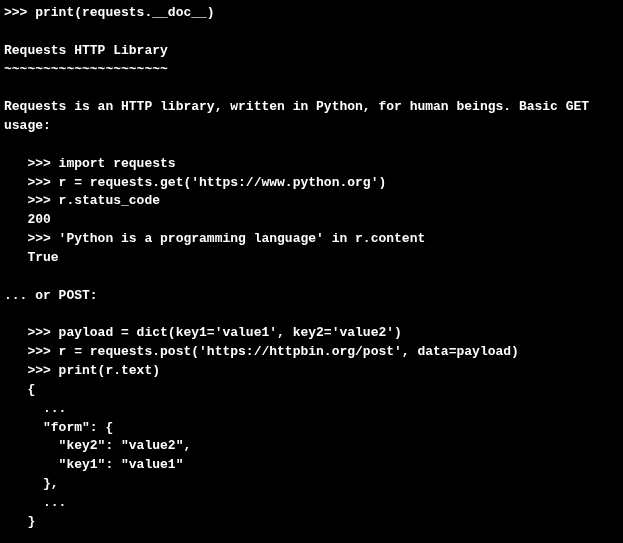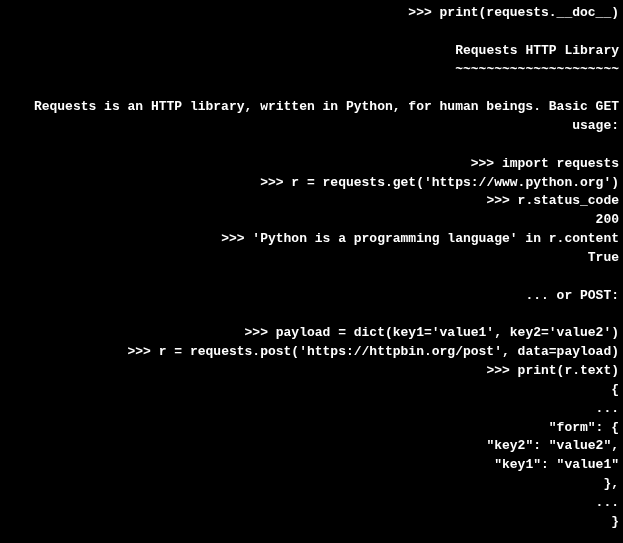--- a/index.html
+++ b/index.html
@@ -18,19 +18,18 @@
       height: 543px;
       overflow: hidden;
       font-weight: bold;
     }
     .terminal {
       white-space: pre-wrap;
       word-wrap: break-word;
     }
     .line {
       display: block;
-      text-align: right;
     }
   </style>
 </head>
 <body>
 
 <div class="terminal" id="terminal-output"><span class="line">&gt;&gt;&gt; print(requests.__doc__)</span><span class="line">&nbsp;</span><span class="line">Requests HTTP Library</span><span class="line">~~~~~~~~~~~~~~~~~~~~~</span><span class="line">&nbsp;</span><span class="line">Requests is an HTTP library, written in Python, for human beings. Basic GET</span><span class="line">usage:</span><span class="line">&nbsp;</span><span class="line">   &gt;&gt;&gt; import requests</span><span class="line">   &gt;&gt;&gt; r = requests.get('https://www.python.org')</span><span class="line">   &gt;&gt;&gt; r.status_code</span><span class="line">   200</span><span class="line">   &gt;&gt;&gt; 'Python is a programming language' in r.content</span><span class="line">   True</span><span class="line">&nbsp;</span><span class="line">... or POST:</span><span class="line">&nbsp;</span><span class="line">   &gt;&gt;&gt; payload = dict(key1='value1', key2='value2')</span><span class="line">   &gt;&gt;&gt; r = requests.post('https://httpbin.org/post', data=payload)</span><span class="line">   &gt;&gt;&gt; print(r.text)</span><span class="line">   {</span><span class="line">     ...</span><span class="line">     "form": {</span><span class="line">       "key2": "value2",</span><span class="line">       "key1": "value1"</span><span class="line">     },</span><span class="line">     ...</span><span class="line">   }</span><span class="line">&nbsp;</span></div>
 
 </body></html>

